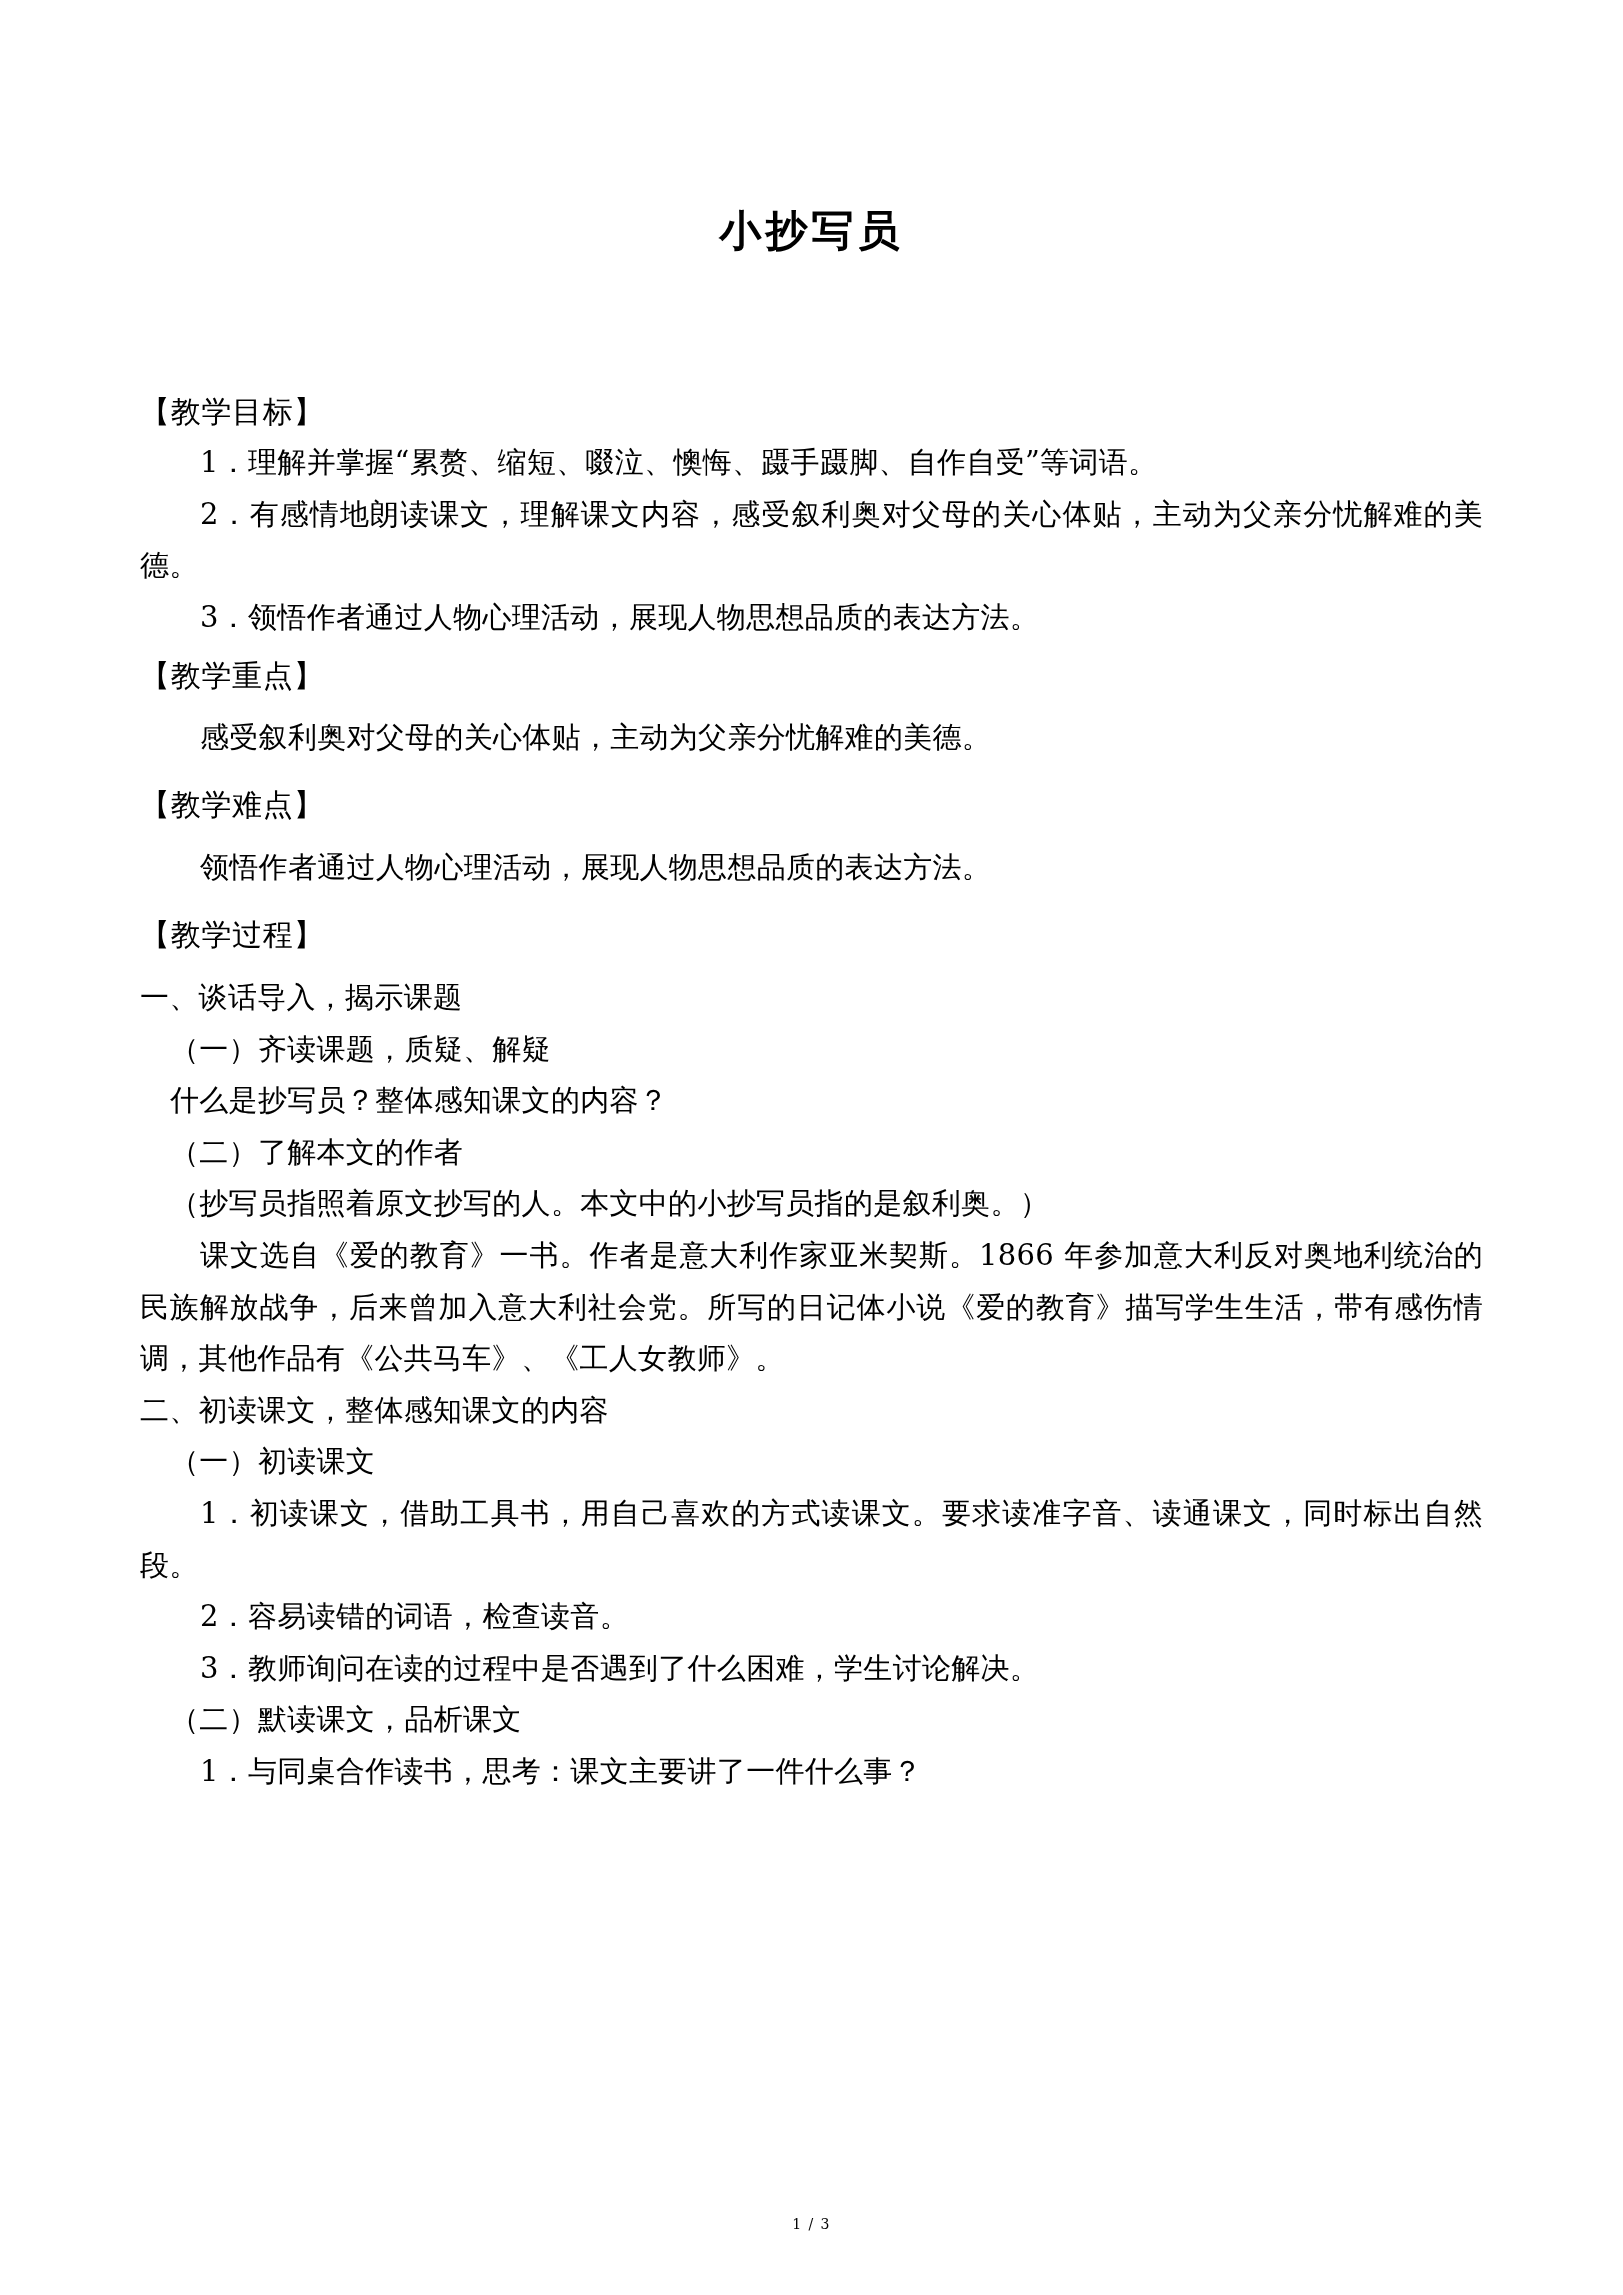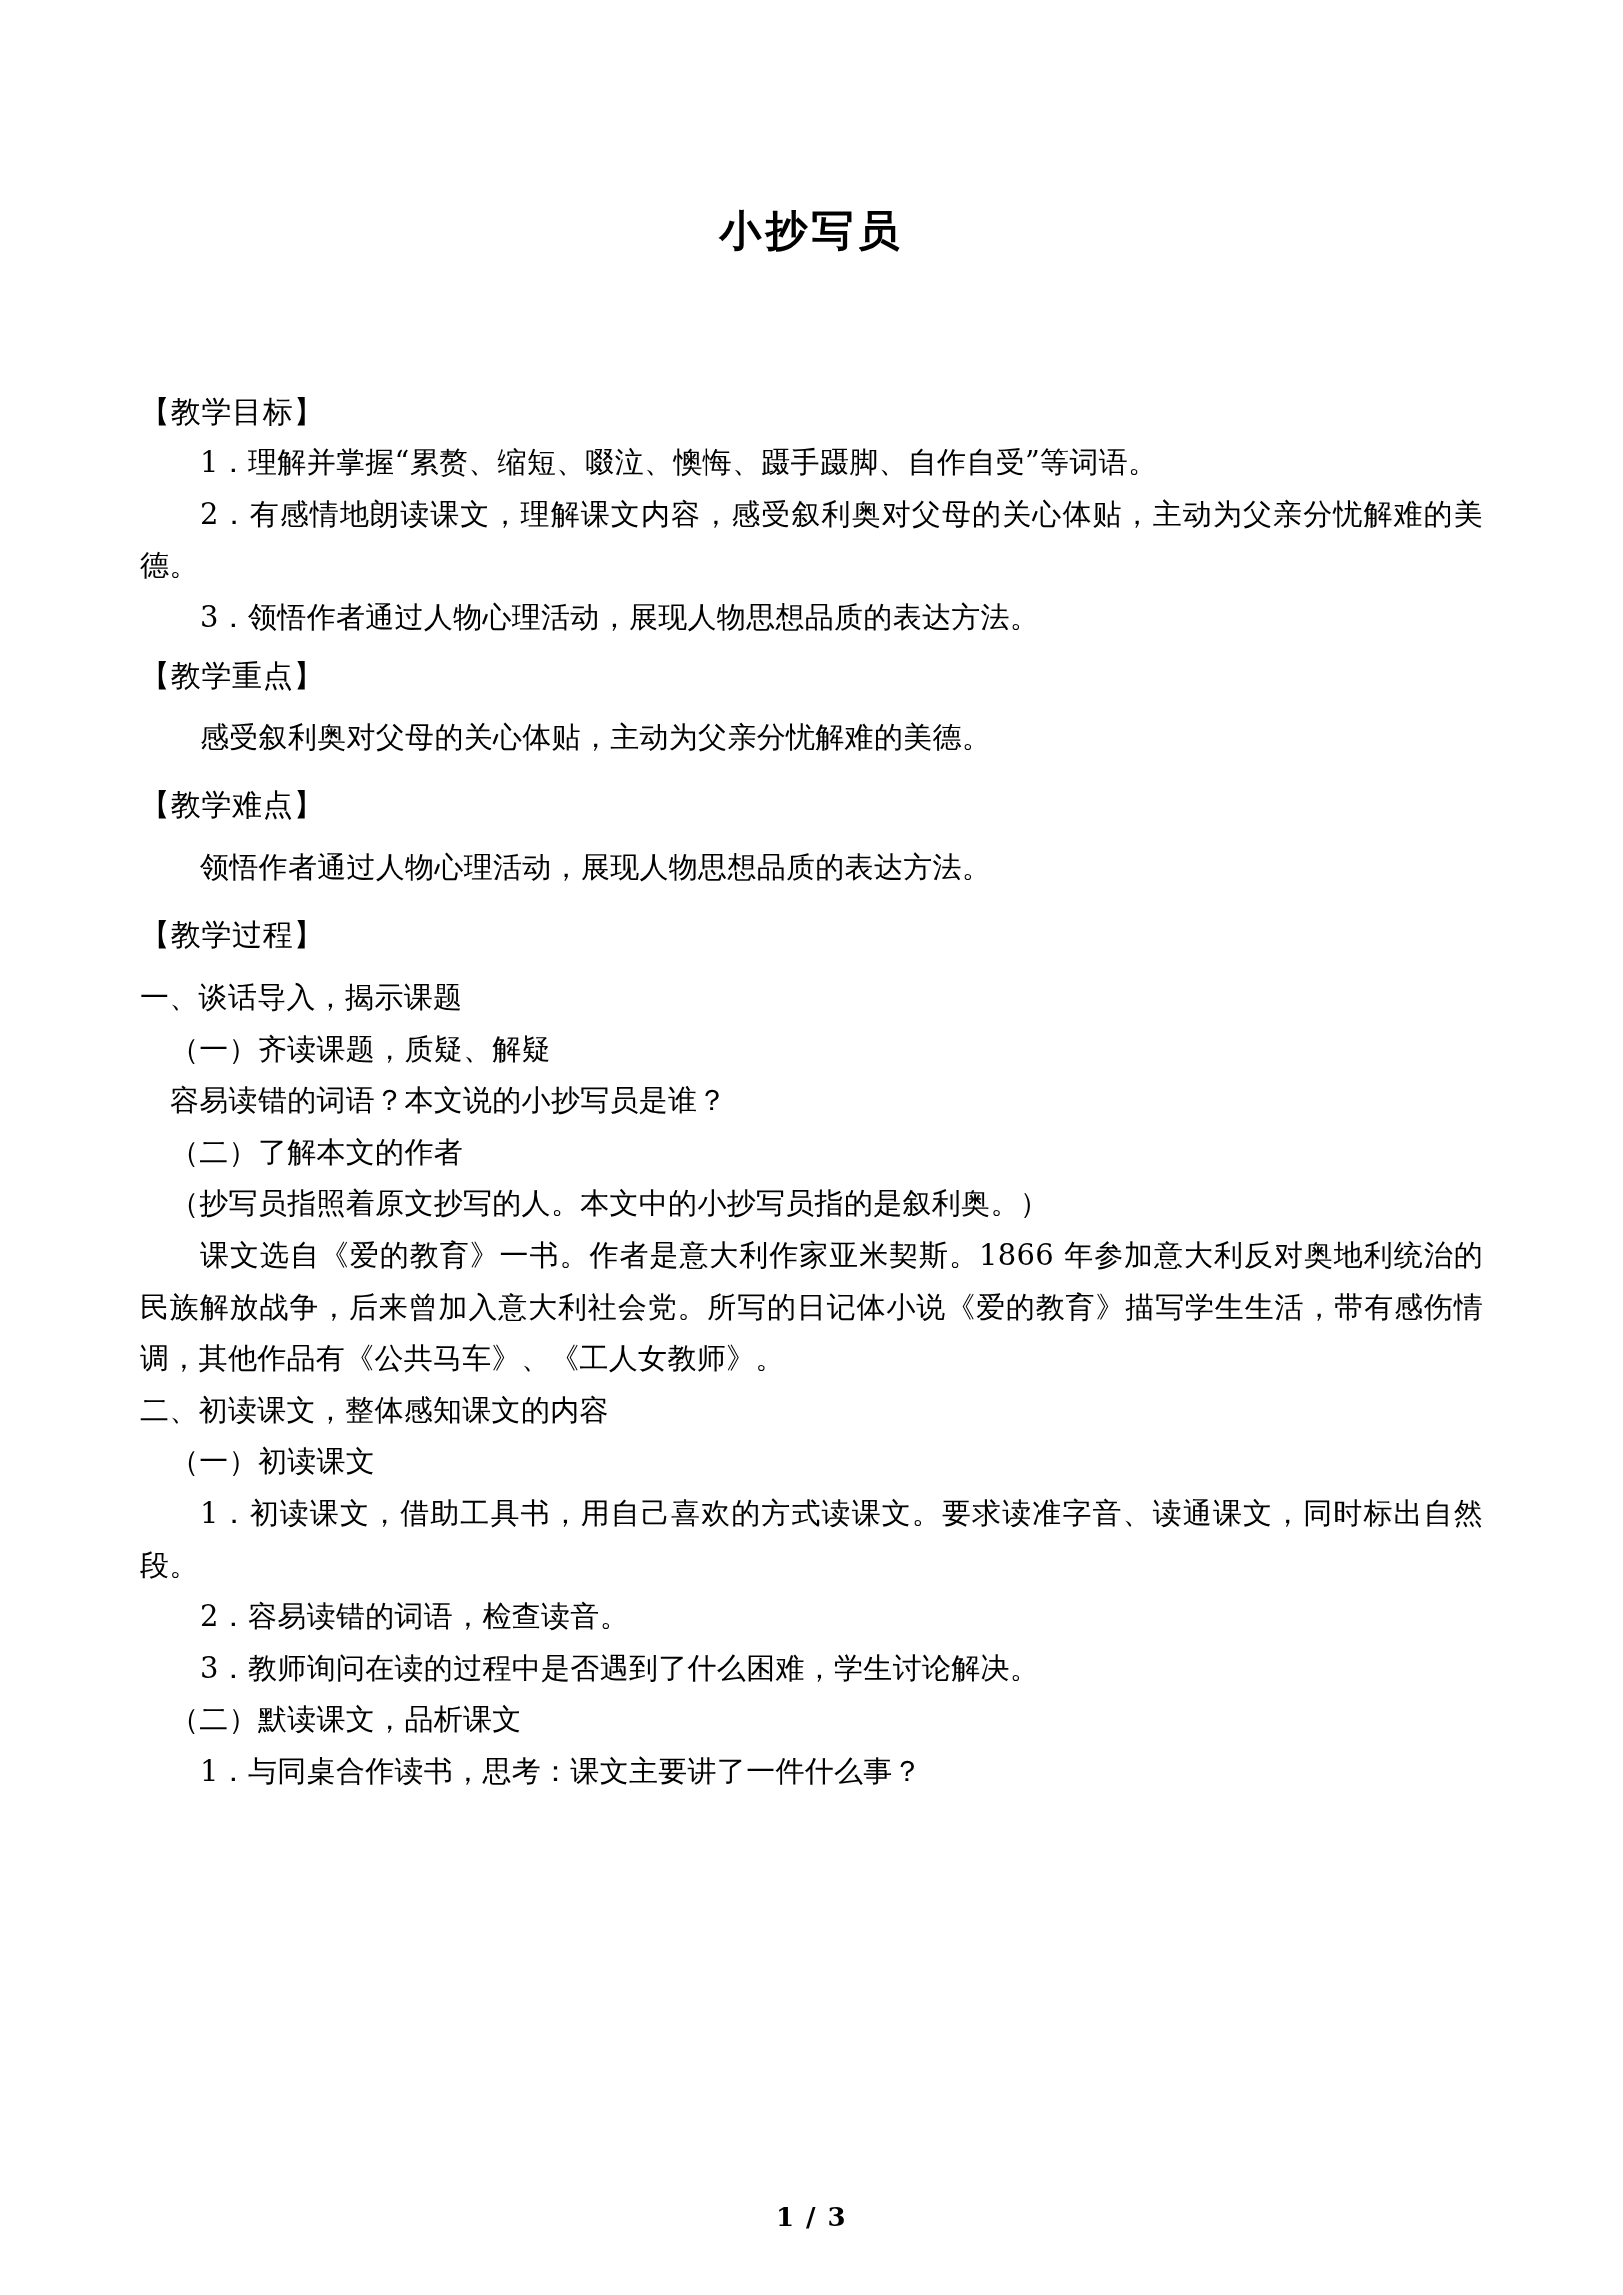--- a/index.html
+++ b/index.html
@@ -58,22 +58,22 @@
     text-indent: 0;
   }
   .sp-sm { height: 11px; }
   .sp-md { height: 20.5px; }
   .footer {
     position: absolute;
     left: 0;
     right: 0;
     bottom: 63px;
     text-align: center;
-    font-size: 26px;
-    font-weight: 700;
+    font-size: 14px;
+    font-weight: 400;
     font-family: "DejaVu Serif", "Liberation Serif", serif;
     letter-spacing: 1.4px;
   }
 </style>
 </head>
 <body>
 
 <div class="page">
 
   <h1 class="doc-title">小抄写员</h1>
@@ -99,21 +99,21 @@
   <p class="para indent">领悟作者通过人物心理活动，展现人物思想品质的表达方法。</p>
 
   <div class="sp-md"></div>
 
   <div class="section-head">【教学过程】</div>
 
   <div class="sp-sm"></div>
 
   <p class="para noindent">一、谈话导入，揭示课题</p>
   <p class="para indent-half">（一）齐读课题，质疑、解疑</p>
-  <p class="para indent-half">容易读错的词语？本文说的小抄写员是谁？</p>
+  <p class="para indent-half">什么是抄写员？整体感知课文的内容？</p>
   <p class="para indent-half">（二）了解本文的作者</p>
   <p class="para indent-half">（抄写员指照着原文抄写的人。本文中的小抄写员指的是叙利奥。）</p>
   <p class="para indent">课文选自《爱的教育》一书。作者是意大利作家亚米契斯。1866 年参加意大利反对奥地利统治的民族解放战争，后来曾加入意大利社会党。所写的日记体小说《爱的教育》描写学生生活，带有感伤情调，其他作品有《公共马车》、《工人女教师》。</p>
 
   <p class="para noindent">二、初读课文，整体感知课文的内容</p>
   <p class="para indent-half">（一）初读课文</p>
 
   <p class="para indent">1．初读课文，借助工具书，用自己喜欢的方式读课文。要求读准字音、读通课文，同时标出自然段。</p>
   <p class="para indent">2．容易读错的词语，检查读音。</p>
   <p class="para indent">3．教师询问在读的过程中是否遇到了什么困难，学生讨论解决。</p>

